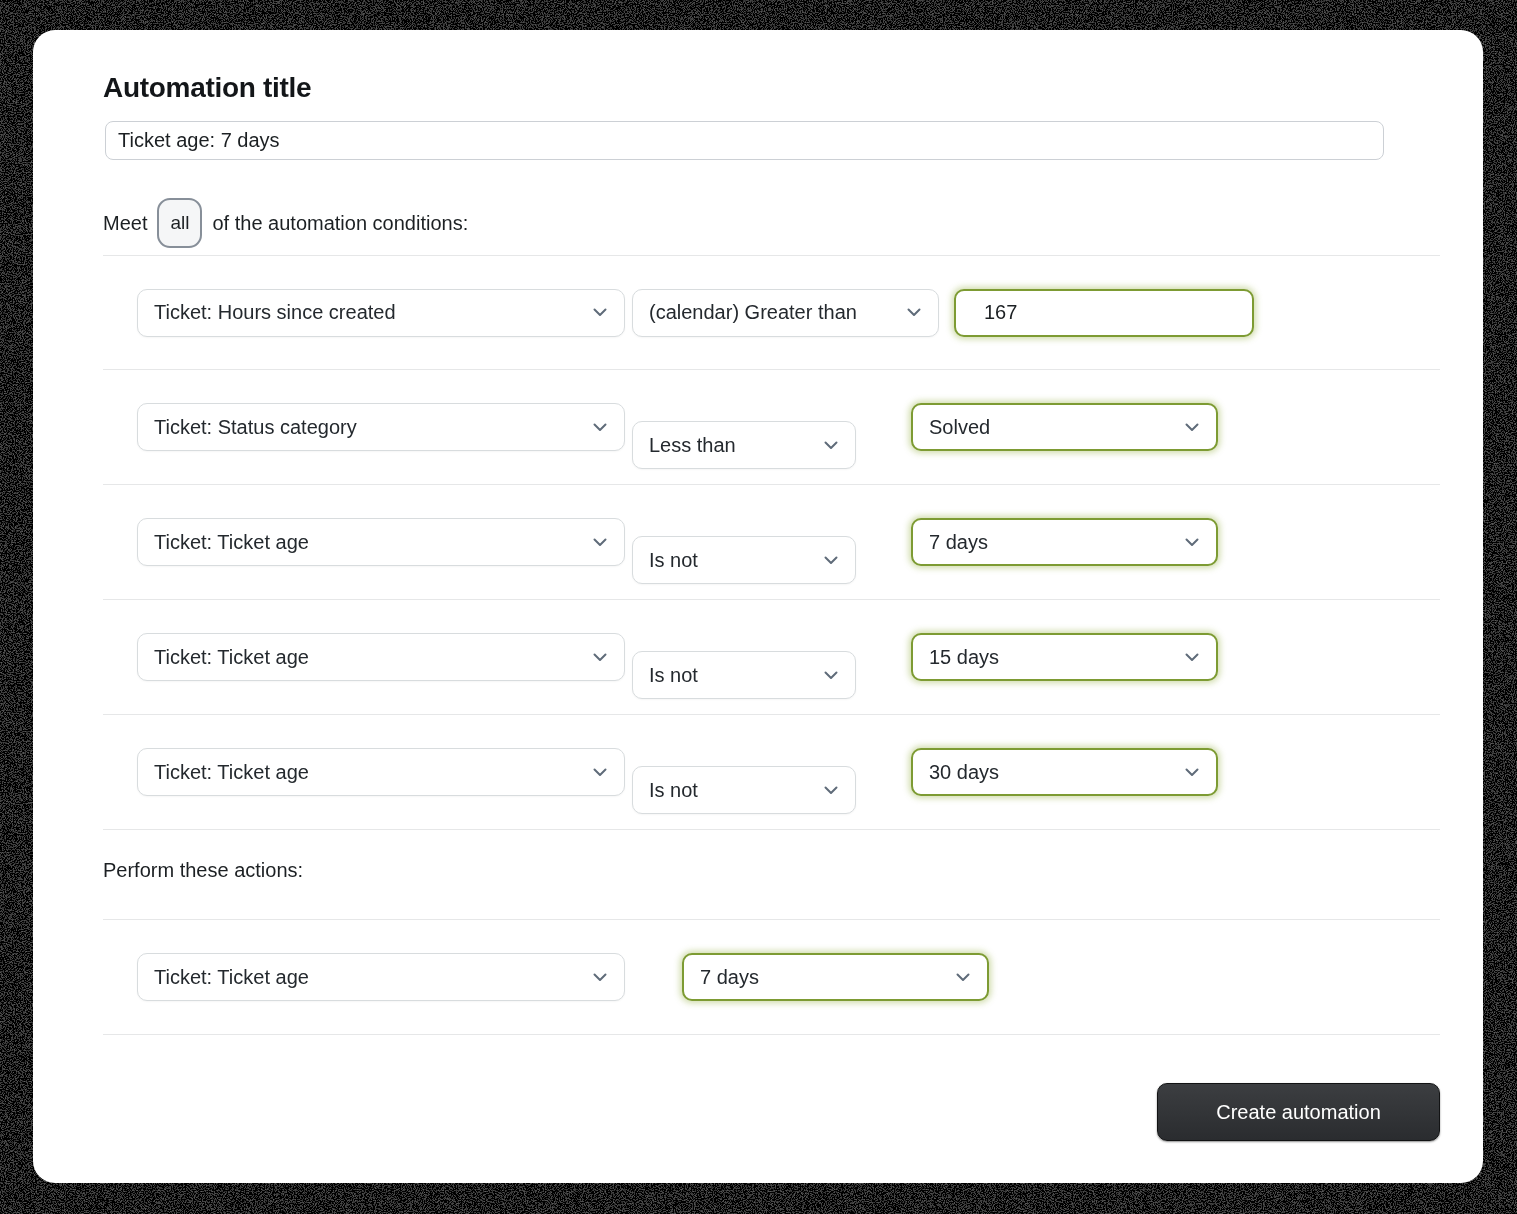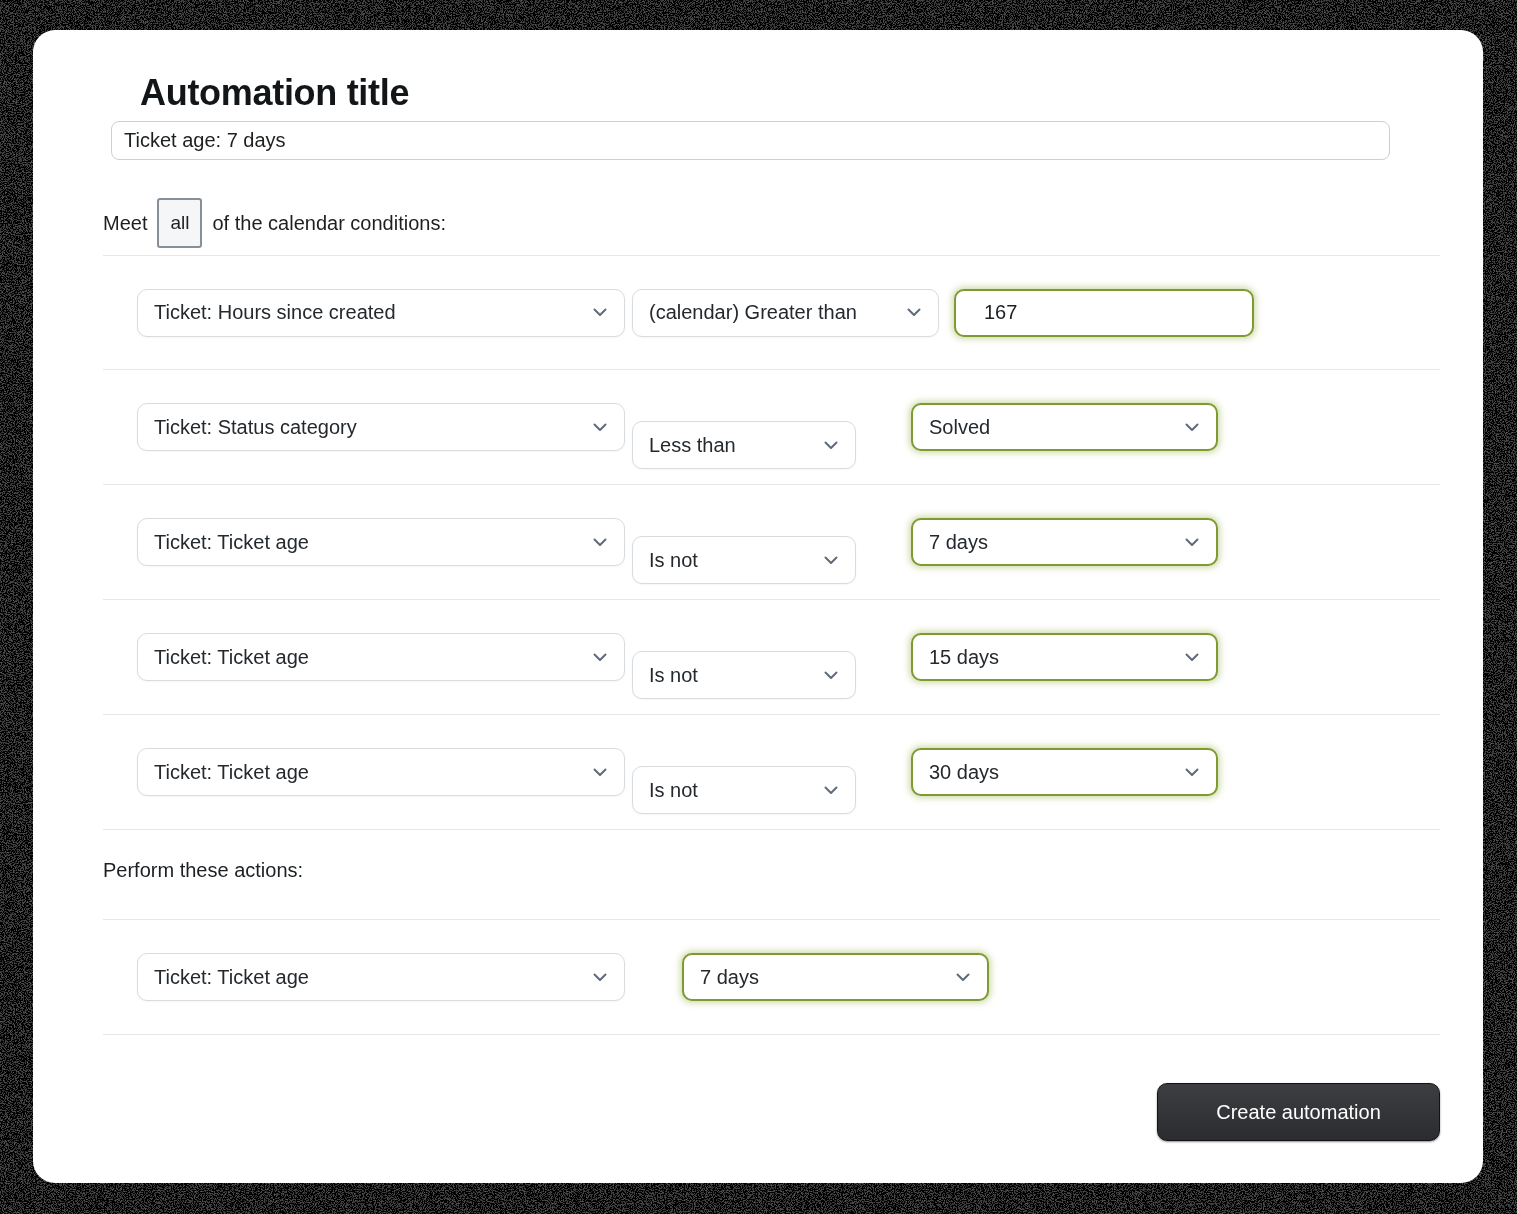--- a/index.html
+++ b/index.html
@@ -12,35 +12,35 @@
   .noise-layer {
     position:absolute; inset:0; width:100%; height:100%;
     opacity:.45; pointer-events:none;
   }
   .card {
     position:absolute; left:33px; top:30px; width:1450px; height:1153px;
     background:#fff; border-radius:22px;
   }
   .page-title {
     position:absolute; left:70px; top:42px;
-    font-size:36px; font-weight:700; color:#131619; letter-spacing:-.3px;margin-left:37px;
+    font-size:28px; font-weight:700; color:#131619; letter-spacing:-.3px;
   }
   .title-input {
-    position:absolute; left:78px; top:91px; width:1279px; height:39px;
+    position:absolute; left:72px; top:91px; width:1279px; height:39px;
     border:1px solid #ccd0d5; border-radius:8px; background:#fff;
     font-size:20px; color:#1c2023; padding:0 12px;
     font-family:"Liberation Sans","DejaVu Sans",sans-serif; outline:none;
   }
   .meet-row {
     position:absolute; left:70px; top:172px; height:42px;
     display:flex; align-items:center; font-size:20px; color:#1c2023;
   }
   .match-box {
     display:inline-block; margin:0 10px; padding:12px 11px;
-    border:2px solid #878f99; background:#f5f6f7; border-radius:3px;
+    border:2px solid #878f99; background:#f5f6f7; border-radius:13px;
     font-size:19px; color:#1c2023; cursor:pointer;
   }
   .conditions { position:absolute; left:70px; top:225px; width:1337px; }
   .rule-row {
     height:115px; border-bottom:1px solid #e6e7e8;
     display:flex; align-items:center; padding-left:34px;
   }
   .conditions .rule-row:first-child { border-top:1px solid #e6e7e8; }
   .select {
     height:48px; background:#fff;
@@ -98,21 +98,21 @@
 
 <div class="card">
 
   <h1 class="page-title">Automation title</h1>
 
   <input class="title-input" type="text" value="Ticket age: 7 days" style="">
 
   <div class="meet-row">
     <span>Meet</span>
     <span class="match-box">all</span>
-    <span>of the calendar conditions:</span>
+    <span>of the automation conditions:</span>
   </div>
 
   <div class="conditions">
 
     <div class="rule-row">
       <div class="select w-field">
         <span>Ticket: Hours since created</span>
         <svg class="chev" width="14" height="9" viewBox="0 0 14 9">
             <path d="M1.5 1.5 L7 7 L12.5 1.5" fill="none" stroke="#5f6b79" stroke-width="2" stroke-linecap="round" stroke-linejoin="round"></path>
           </svg>

